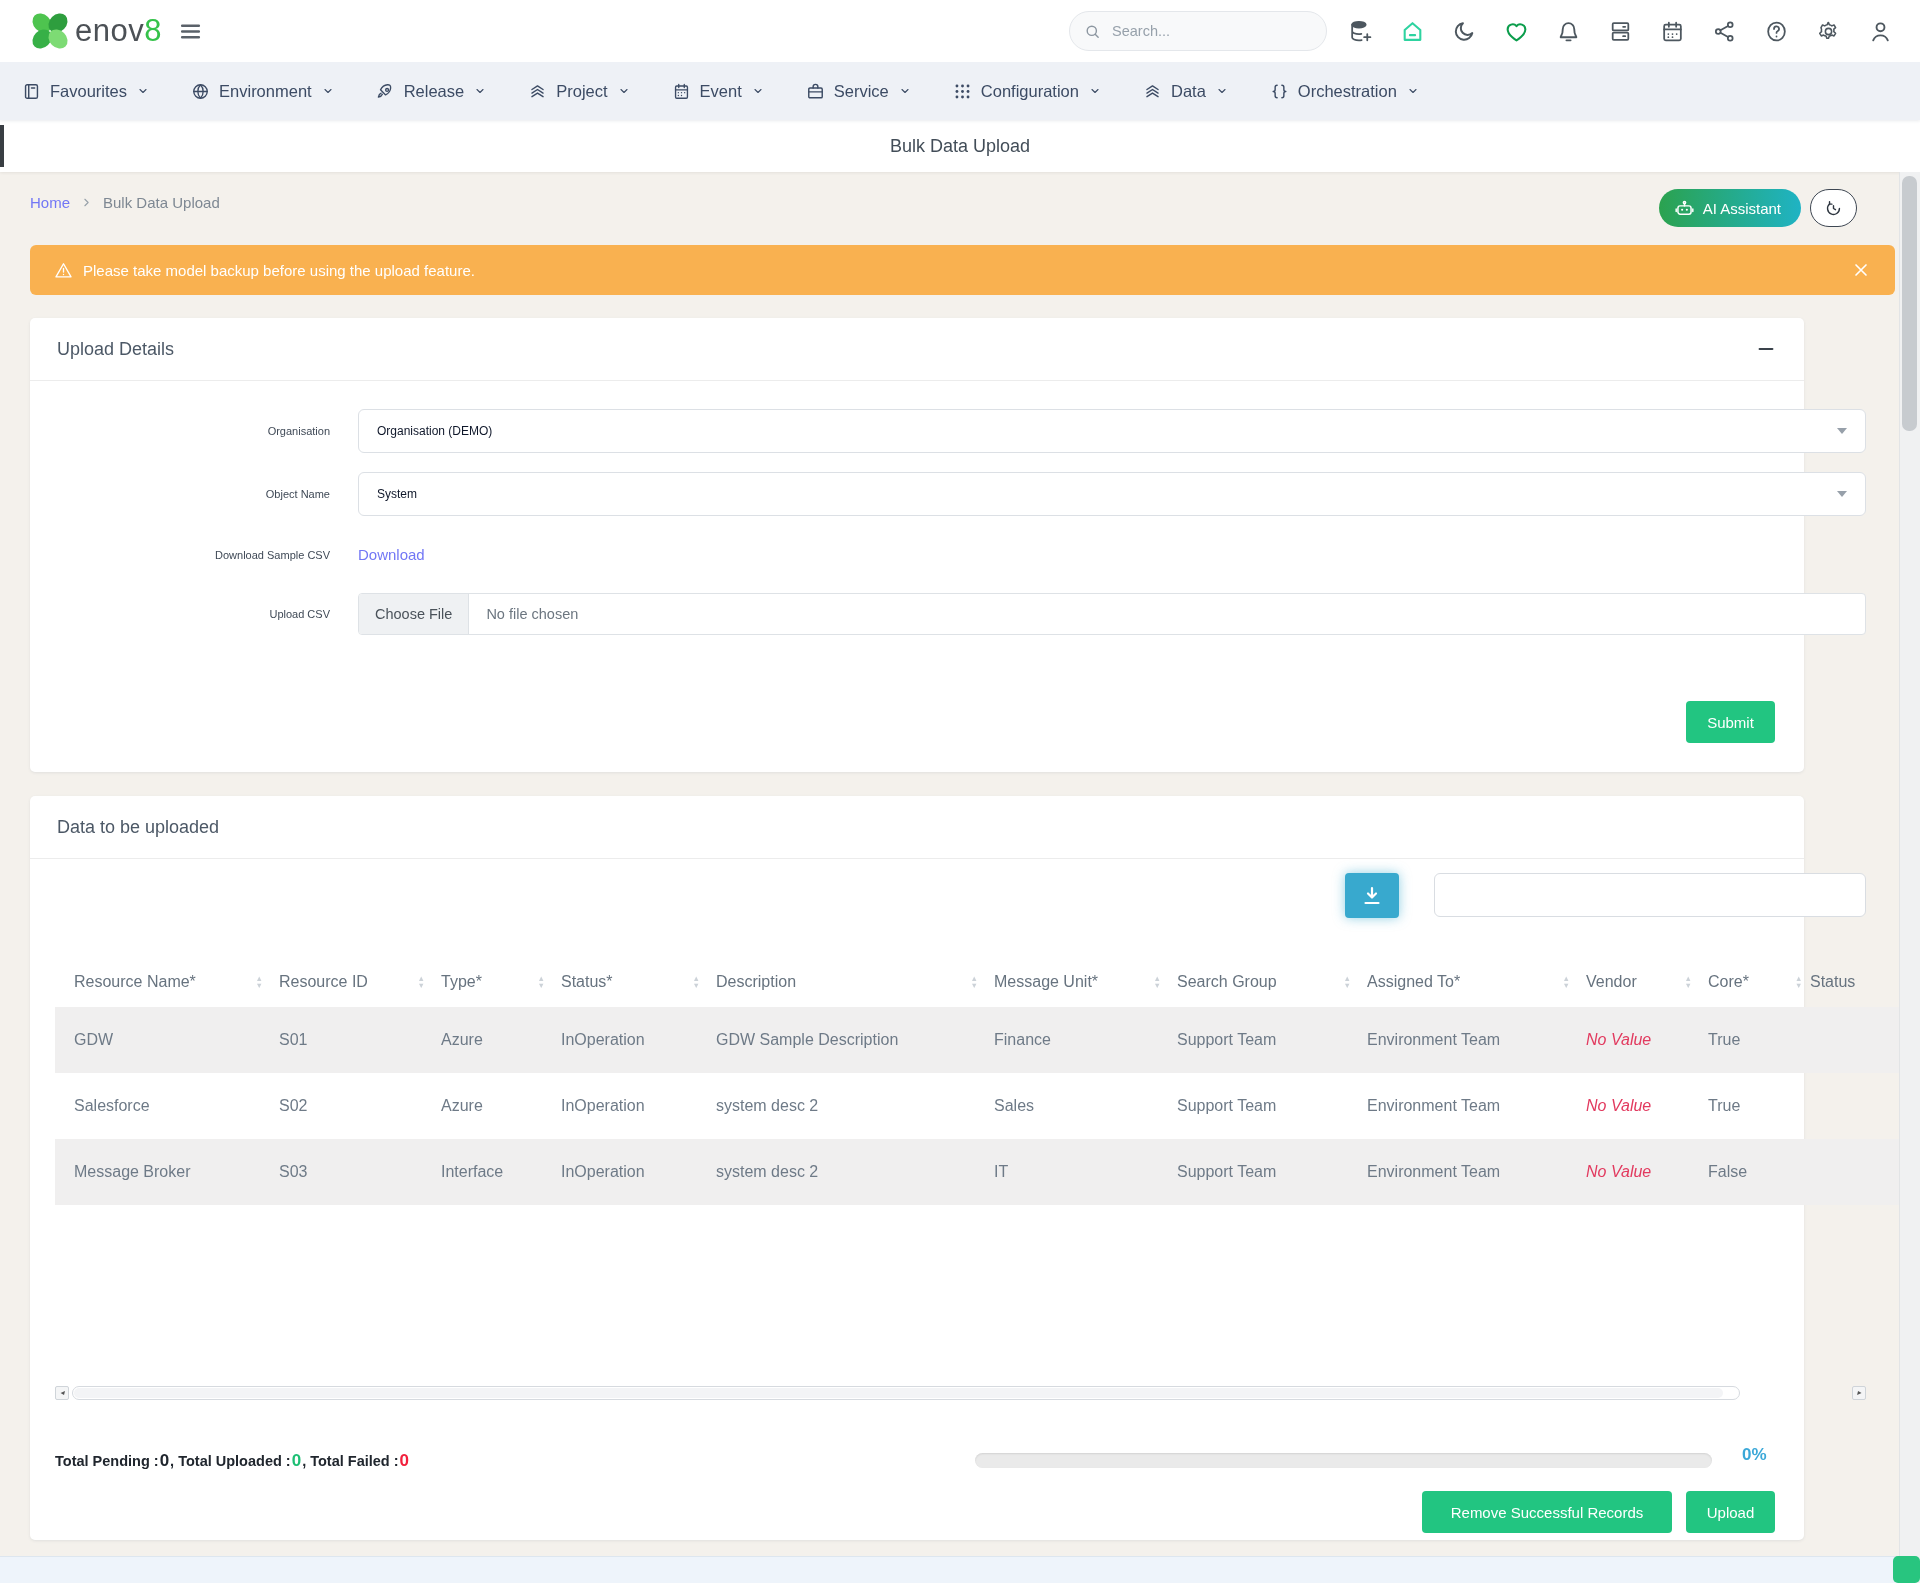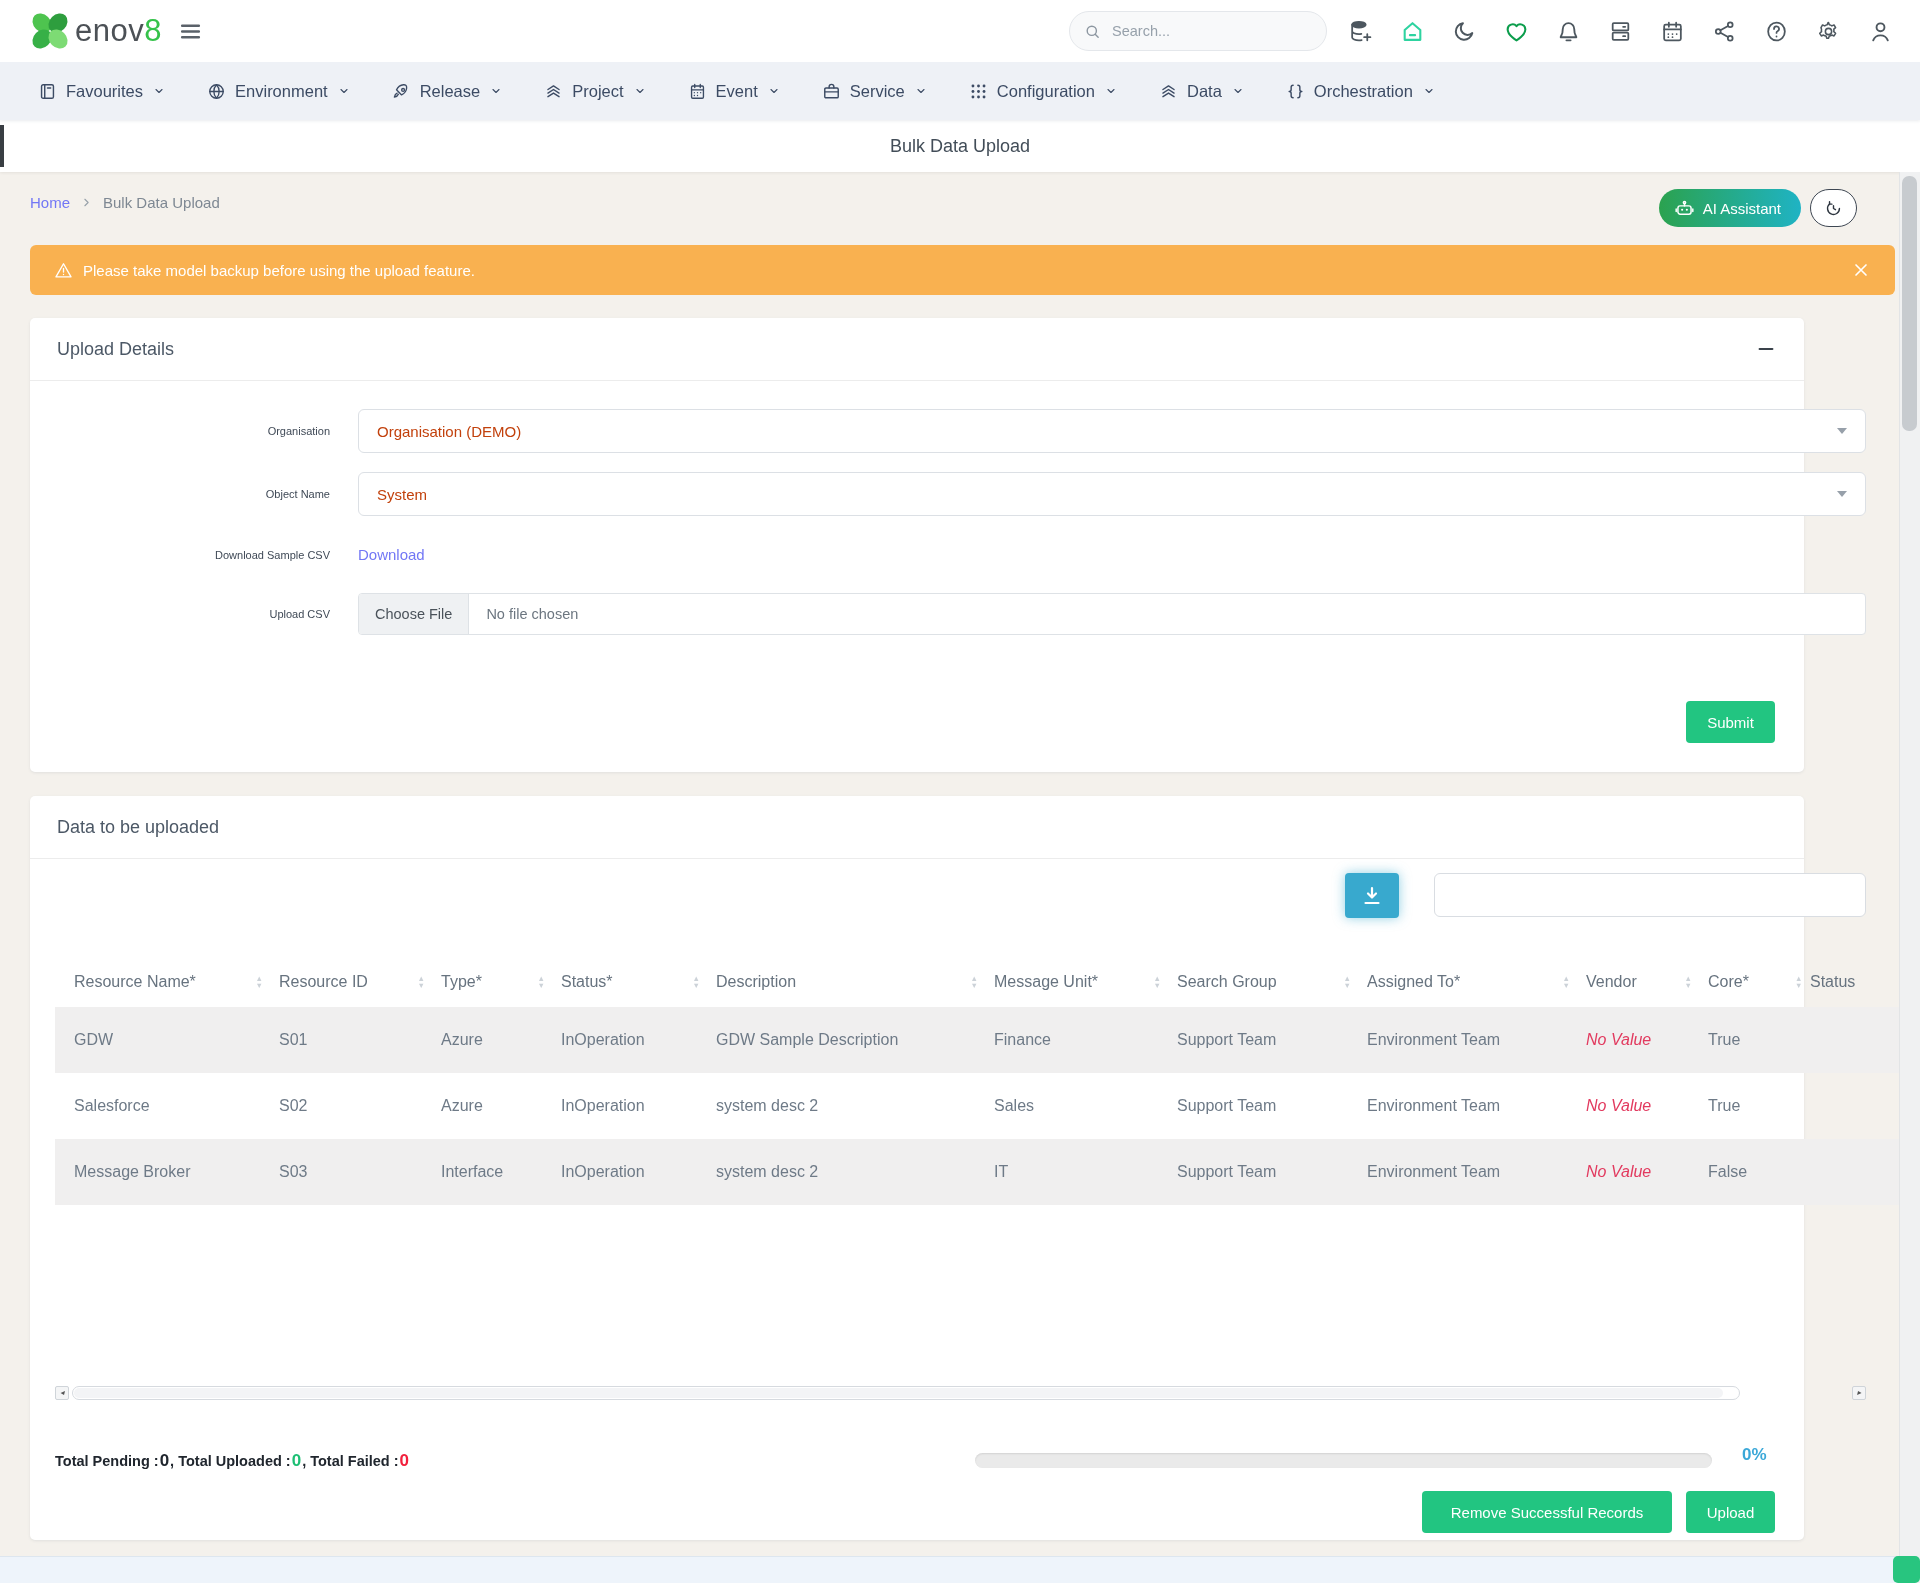--- a/index.html
+++ b/index.html
@@ -19,21 +19,21 @@
           padding:0 14px;box-sizing:border-box;}
   .s-ico{width:17px;height:17px;color:#8d97a1;flex:none;}
   .search input{border:0;background:transparent;outline:none;margin-left:9px;font-size:14.5px;
           color:#5a646e;width:185px;font-family:inherit;}
   .search input::placeholder{color:#97a1ab;}
   .toolbar{position:absolute;left:1348px;top:0;height:62px;display:flex;align-items:center;gap:27px;}
   .tool{width:25px;height:25px;color:#4d575f;cursor:pointer;flex:none;}
 
   
   #navbar{position:absolute;top:62px;left:0;width:1920px;height:58px;background:#eef1f6;
-          display:flex;align-items:center;padding-left:38px;box-sizing:border-box;gap:42px;
+          display:flex;align-items:center;padding-left:22px;box-sizing:border-box;gap:42px;
           box-shadow:0 1px 3px rgba(40,55,80,.10);z-index:5;}
   .nav-item{display:flex;align-items:center;gap:9px;cursor:pointer;color:#3c4b64;flex:none;}
   .ni{width:19px;height:19px;}
   .nav-label{font-size:16.5px;font-weight:500;}
   .nav-chev{width:12px;height:12px;margin-left:1px;color:#3c4b64;}
 
   
   .titlebar{position:absolute;top:120px;left:0;width:1920px;height:52px;background:#fff;
           display:flex;align-items:center;justify-content:center;box-shadow:0 1px 3px rgba(0,0,0,.07);z-index:4;}
   .edge{position:absolute;left:0;top:5px;width:4px;height:42px;background:#393e43;}
@@ -67,21 +67,21 @@
   .card-head{height:62px;display:flex;align-items:center;padding:0 27px;border-bottom:1px solid #ececec;}
   .card-head h2{font-size:18px;font-weight:400;color:#4c5866;margin:0;}
   .collapse-btn{margin-left:auto;width:22px;height:22px;color:#3a424b;background:none;border:0;cursor:pointer;padding:0;}
 
   .card-body{position:relative;height:392px;}
   .form-row{position:absolute;display:flex;align-items:center;left:0;}
   .f-label{width:300px;text-align:right;font-size:11px;color:#3f4956;flex:none;}
   .f-ctl{margin-left:28px;}
   .select{position:relative;height:44px;border:1px solid #dce0e5;border-radius:6px;background:#fff;
           display:flex;align-items:center;padding:0 18px;box-sizing:border-box;cursor:pointer;width:1508px;}
-  .sel-text{font-size:15px;color:#c2410c;}
+  .sel-text{font-size:12px;color:#0f172a;}
   .caret{margin-left:auto;width:0;height:0;border-left:5px solid transparent;border-right:5px solid transparent;
          border-top:6px solid #97a0aa;}
   .dl-link{font-size:15px;color:#7277f5;cursor:pointer;text-decoration:none;}
   .file-input{width:1508px;height:42px;border:1px solid #dee2e6;border-radius:4px;display:flex;align-items:center;
           box-sizing:border-box;background:#fff;cursor:pointer;overflow:hidden;}
   .file-btn{height:100%;display:flex;align-items:center;padding:0 16px;background:#eff1f3;
           border-right:1px solid #dee2e6;font-size:14.5px;color:#4a525a;}
   .file-status{margin-left:17px;font-size:14.5px;color:#6c7680;}
   .btn-green{background:#22c581;color:#fff;border:0;border-radius:4px;font-size:15px;height:42px;
           cursor:pointer;font-family:inherit;padding:0 18px;}

